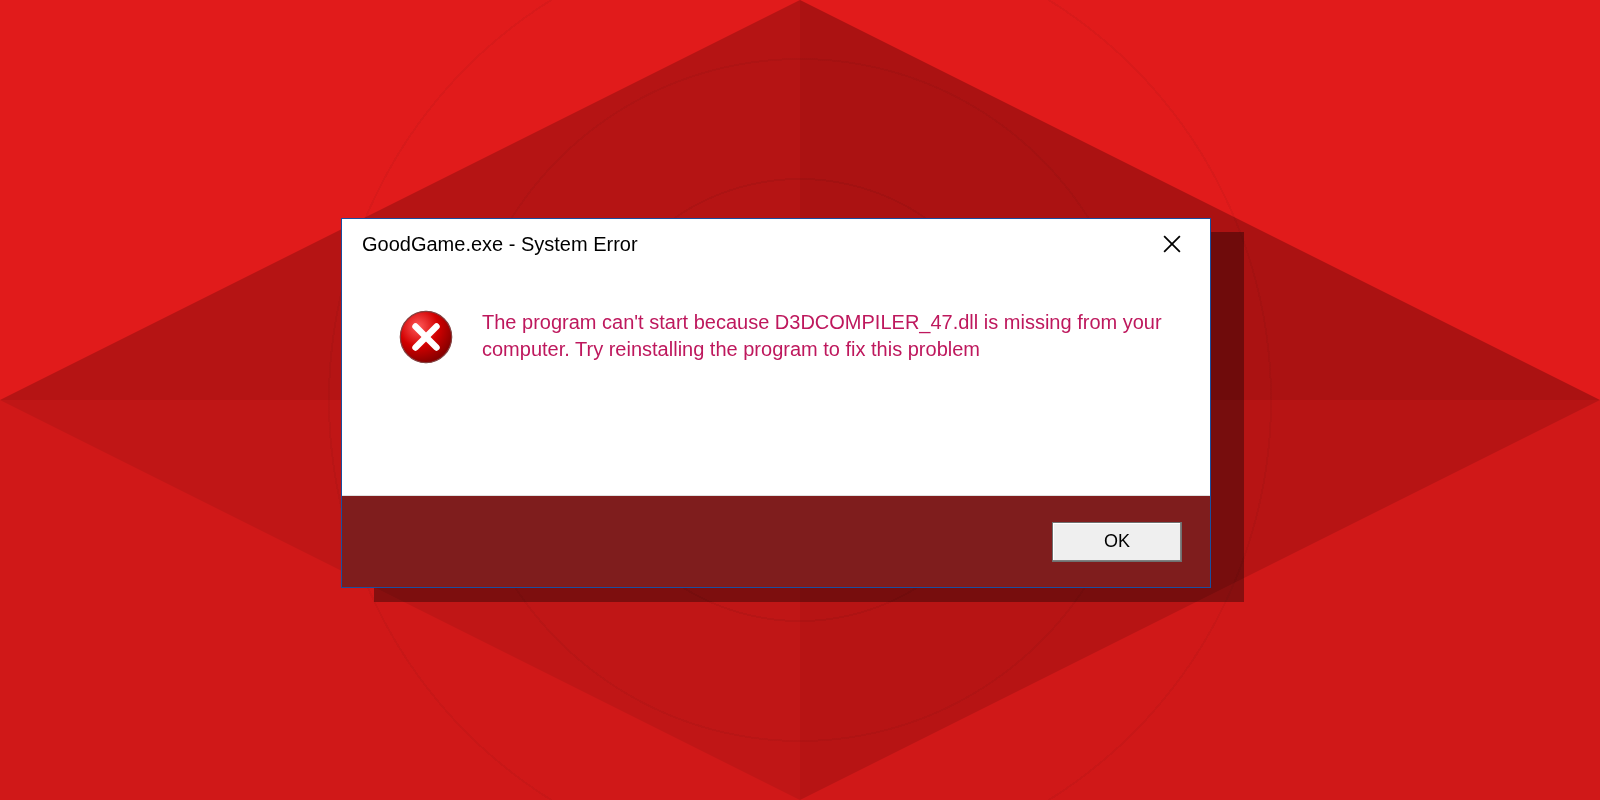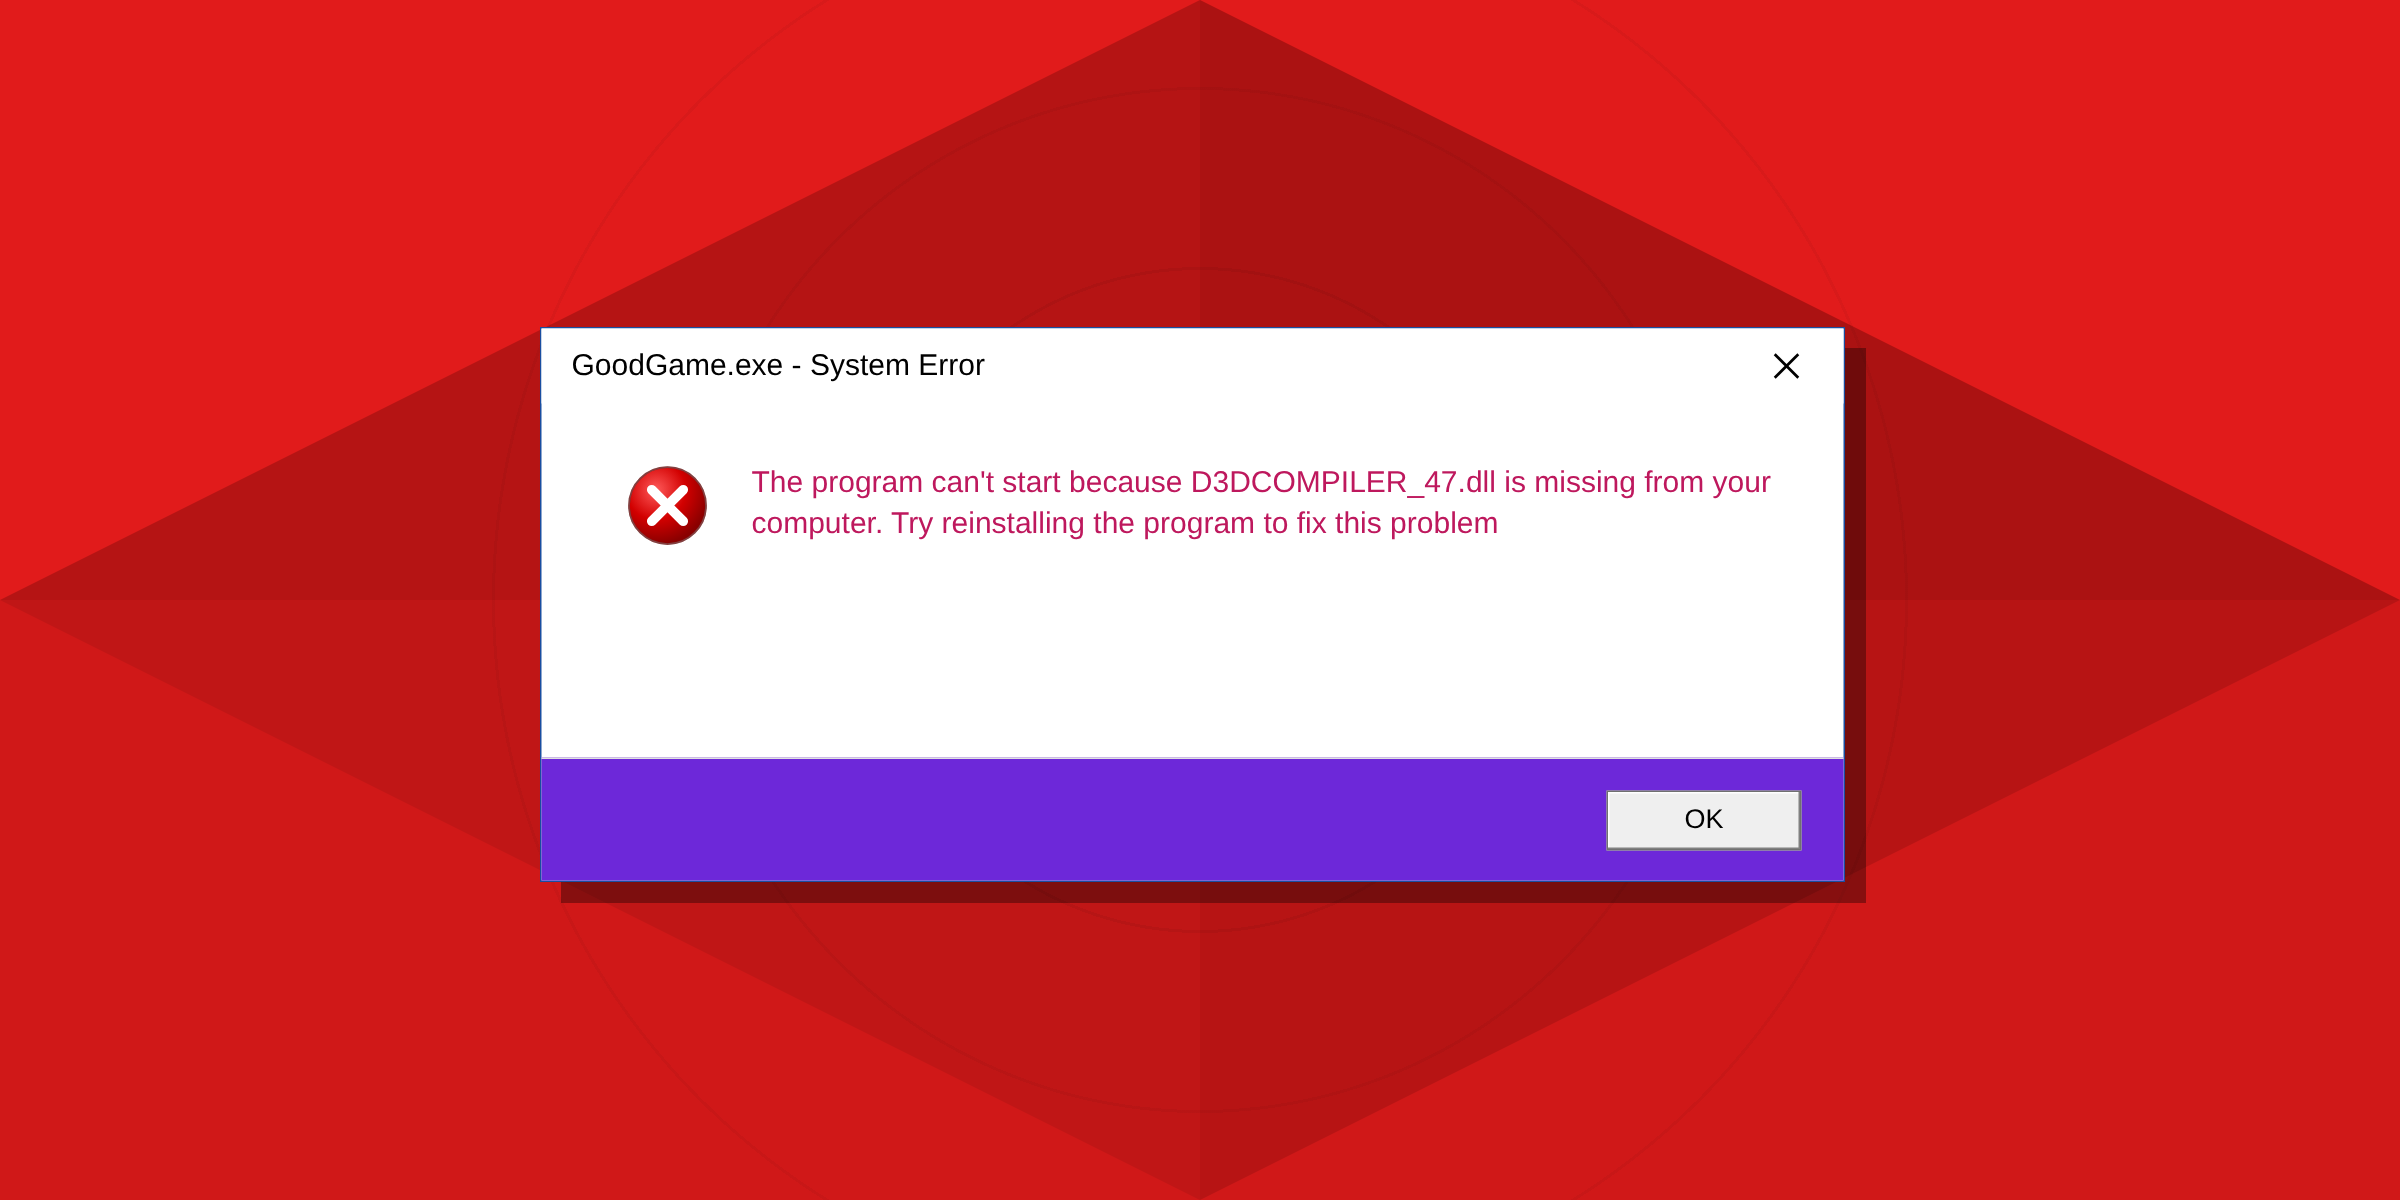--- a/index.html
+++ b/index.html
@@ -35,21 +35,21 @@
   }
 
   .dialog-shadow {
     position: absolute;
     left: 374px; top: 232px;
     width: 870px; height: 370px;
     background: rgba(0,0,0,0.35);
   }
   .dialog {
     position: absolute;
-    left: 360px; top: 218px;
+    left: 341px; top: 218px;
     width: 870px; height: 370px;
     background: #ffffff;
     border: 1px solid #1a4ea0;
     display: flex; flex-direction: column;
   }
   .titlebar {
     height: 50px;
     display: flex; align-items: center;
     padding: 0 14px 0 20px;
     background: #ffffff;
@@ -66,22 +66,22 @@
     flex: 1;
     display: flex;
     padding: 40px 40px 20px 56px;
     gap: 28px;
     align-items: flex-start;
   }
   .error-icon { width: 56px; height: 56px; flex-shrink: 0; }
   .msg { font-size: 20px; color: #be185d; line-height: 1.35; max-width: 680px; }
 
   .footer {
-    height: 82px;
-    background: #6d28d9;
+    height: 92px;
+    background: #7f1d1d;
     border-top: 1px solid #e0e0e0;
     display: flex; align-items: center; justify-content: flex-end;
     padding-right: 28px;
   }
   .ok-btn {
     width: 130px; height: 40px;
     background: #efefef;
     border: 1px solid #707070;
     box-shadow: inset -1px -1px 0 #808080, inset 1px 1px 0 #ffffff;
     font-size: 18px; color: #000;

